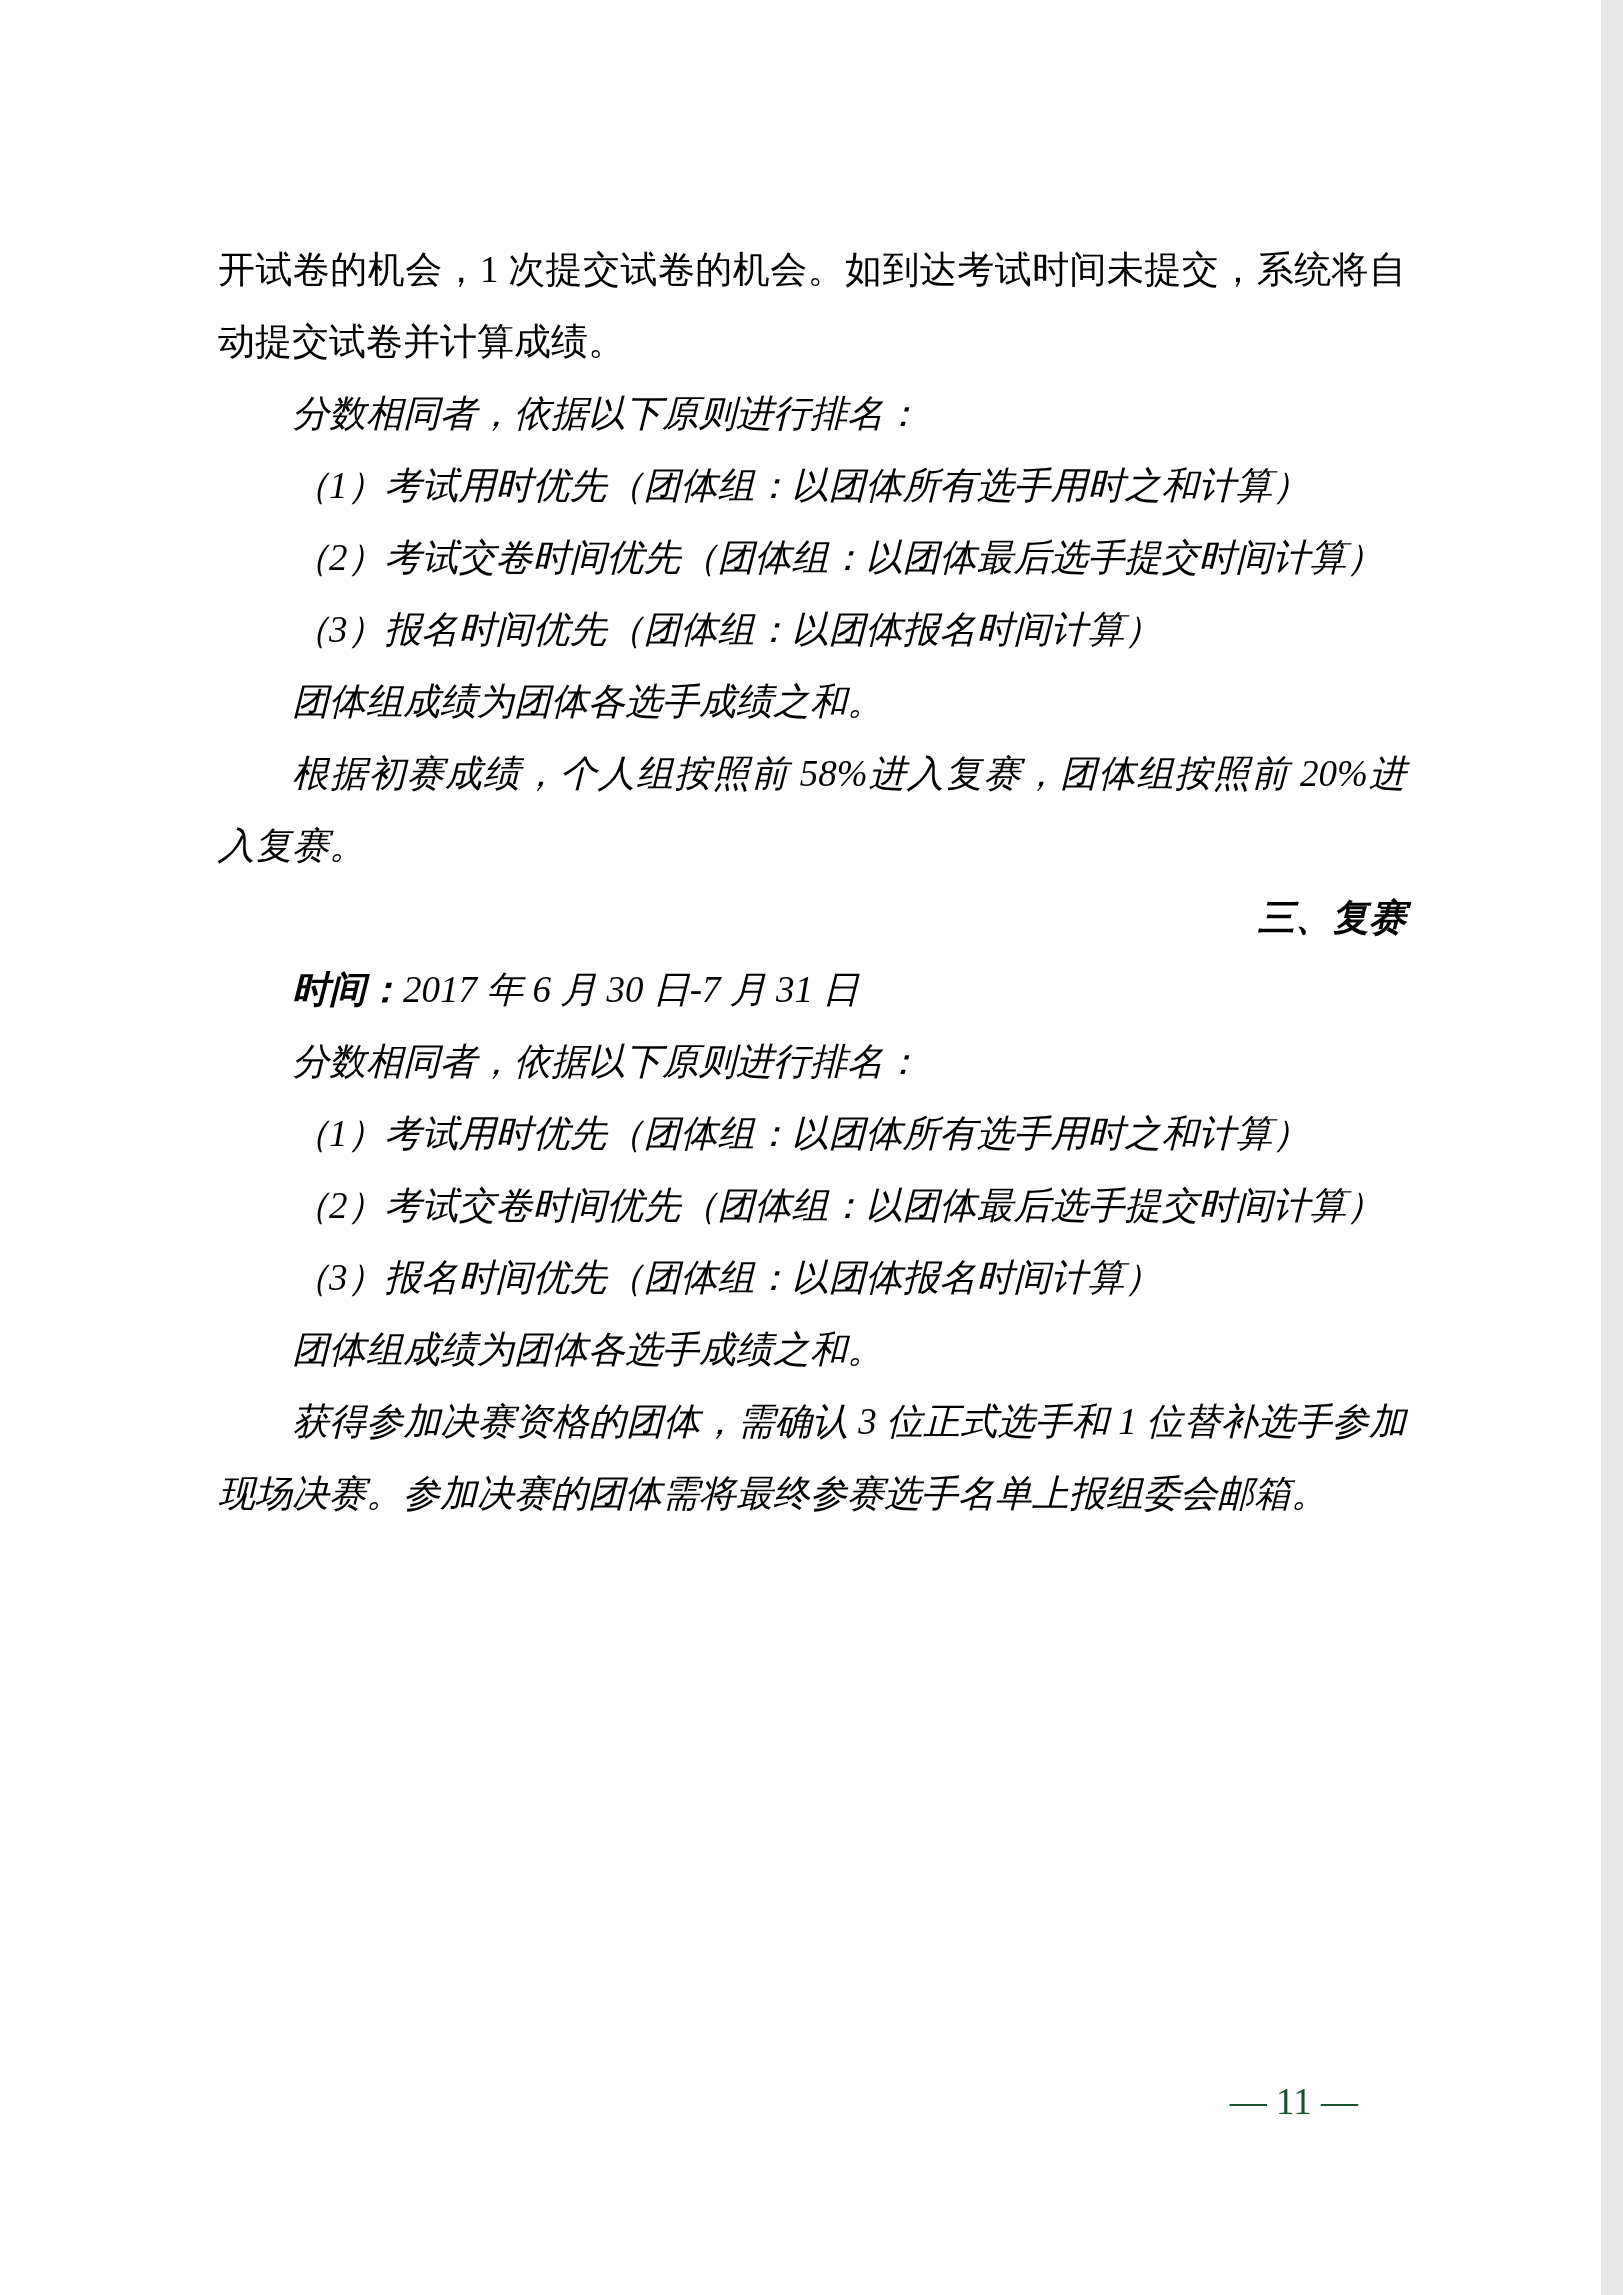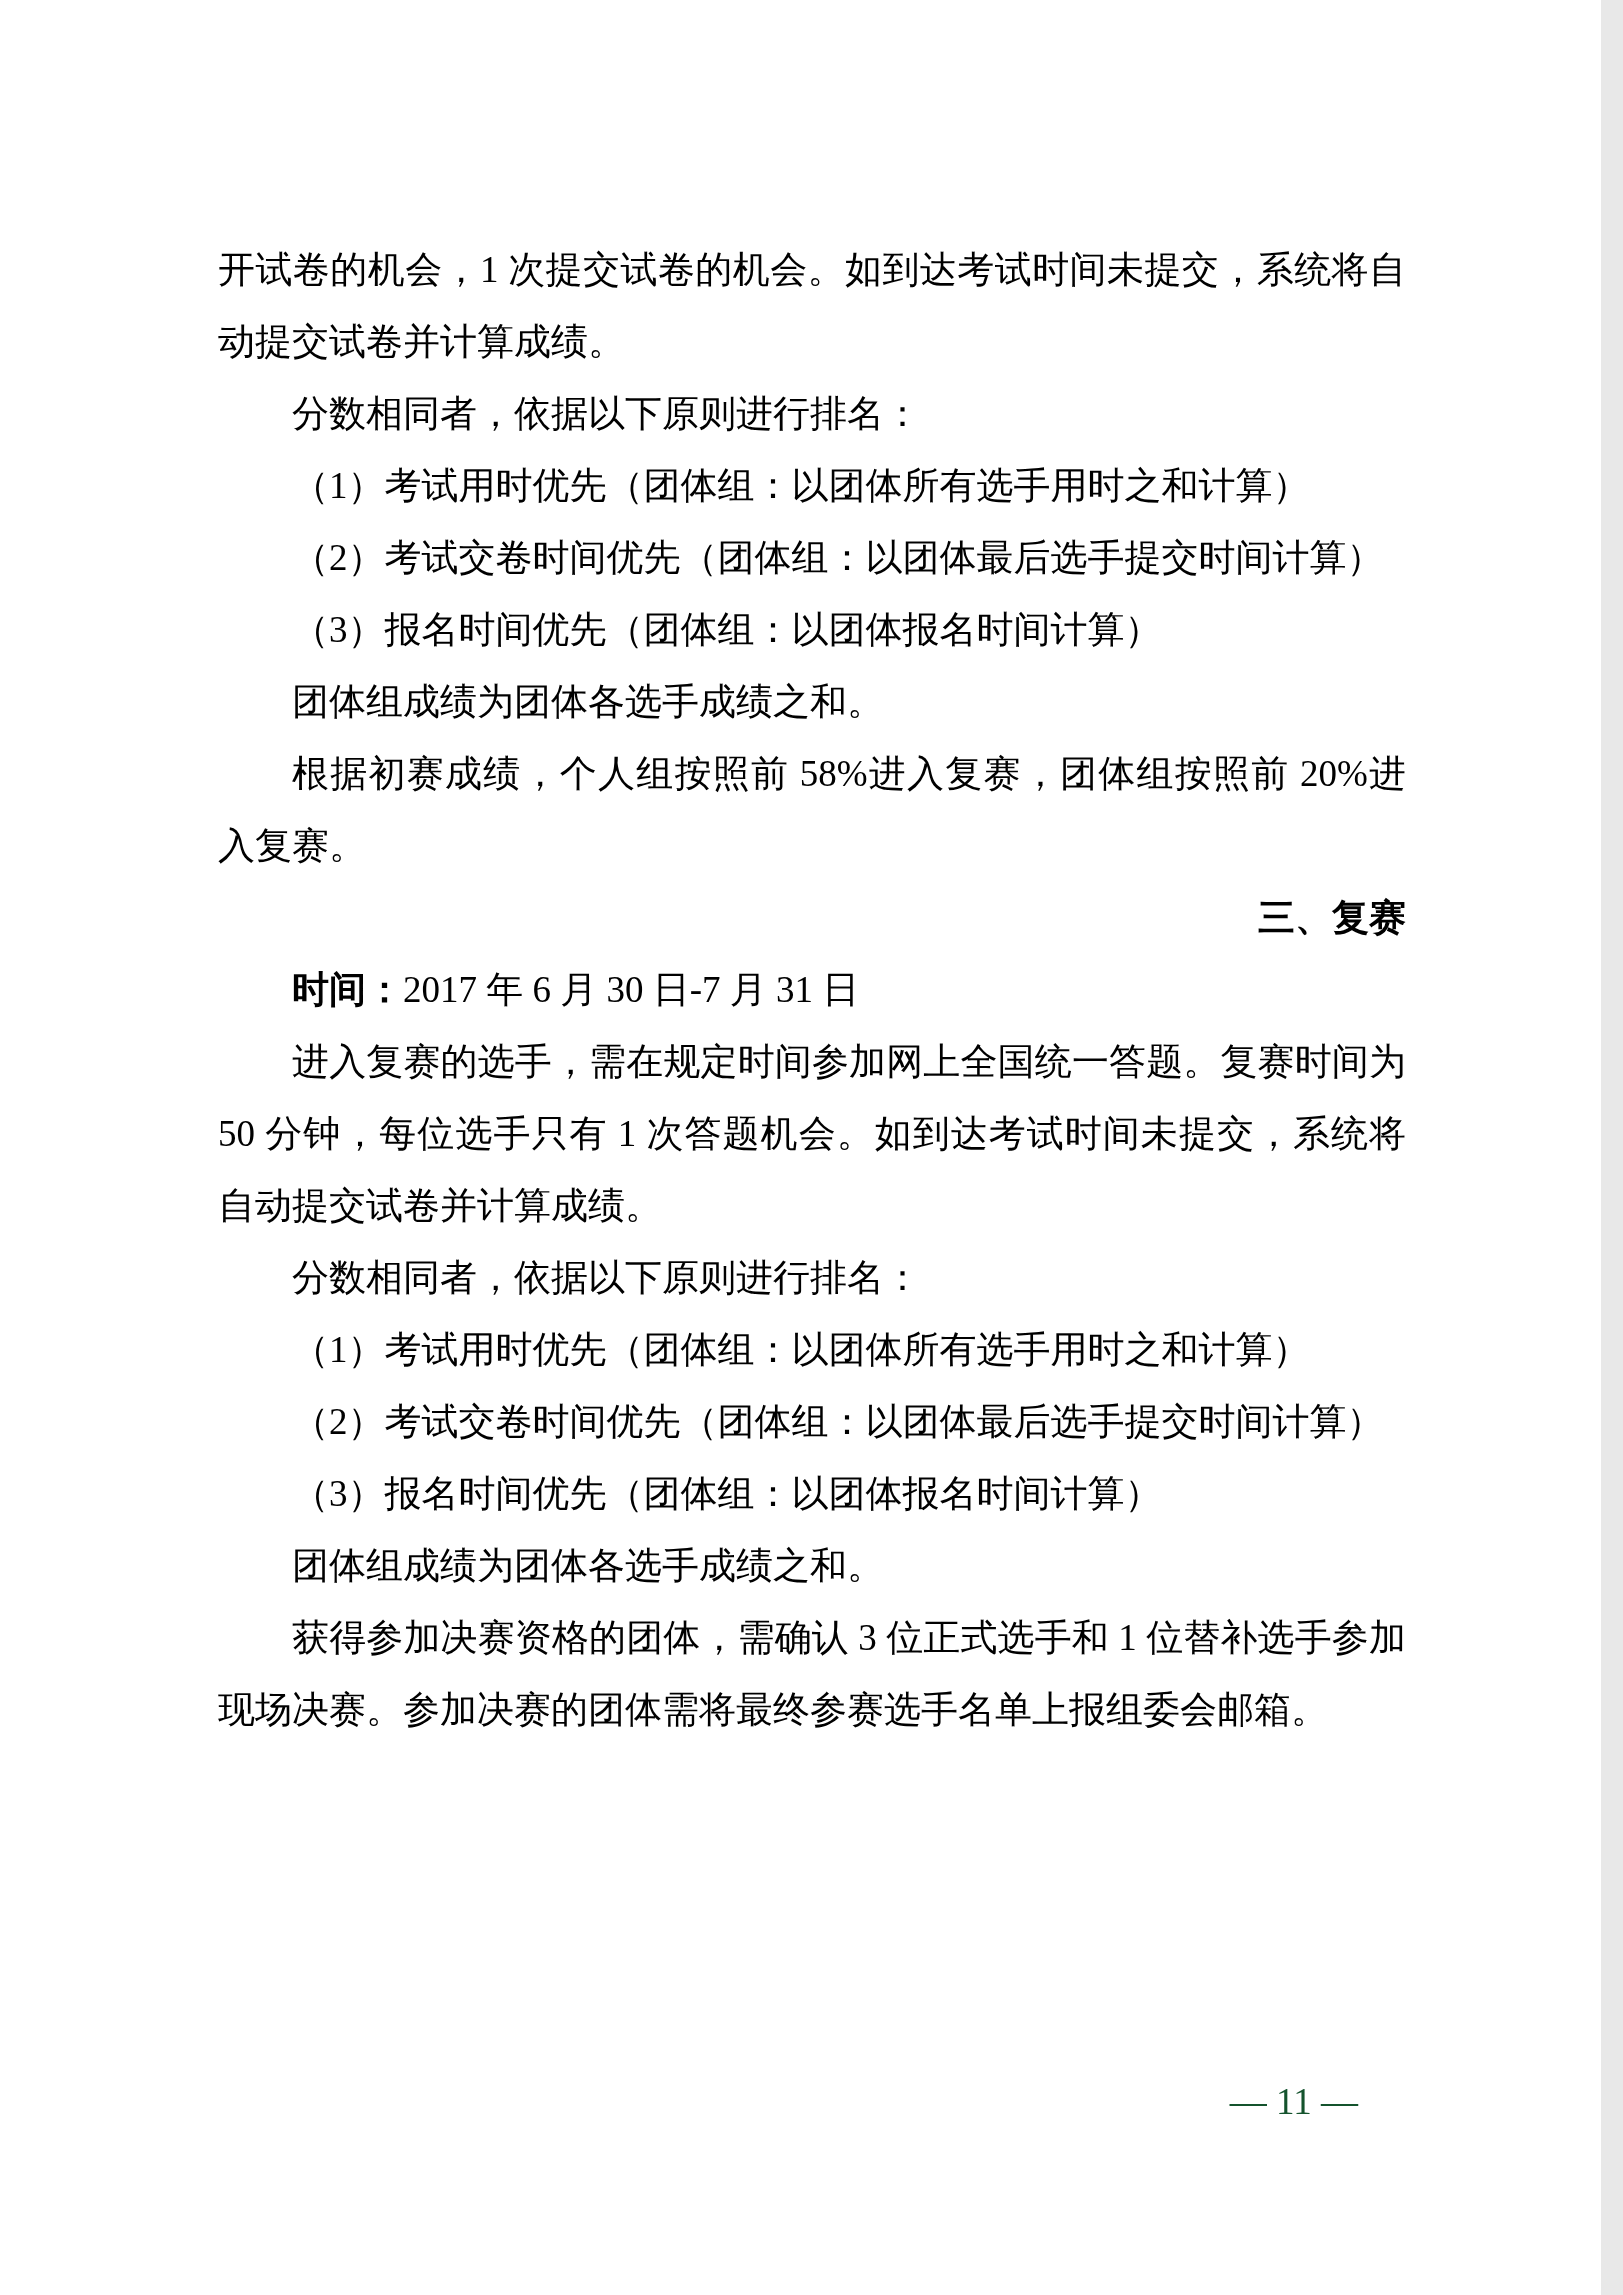--- a/index.html
+++ b/index.html
@@ -25,20 +25,21 @@
   .para {
     margin: 0;
     font-size: 37px;
     line-height: 72px;
     text-align: justify;
     letter-spacing: 0;
     word-break: normal;
   }
   .indent {
     text-indent: 2em;
+    font-style: italic;
   }
   .heading {
     font-family: "Liberation Sans", "DejaVu Sans", sans-serif;
     font-weight: 700;
     text-align: right;
   }
   .label {
     font-family: "Liberation Sans", "DejaVu Sans", sans-serif;
     font-weight: 700;
   }
@@ -73,21 +74,20 @@
 
 
     <p class="para indent">根据初赛成绩，个人组按照前 58%进入复赛，团体组按照前 20%进入复赛。</p>
 
     <p class="para indent heading">三、复赛</p>
 
     <p class="para indent">
       <span class="label">时间：</span><span>2017 年 6 月 30 日-7 月 31 日</span>
     </p>
 
-    <p class="para indent">进入复赛的选手，需在规定时间参加网上全国统一答题。复赛时间为 50 分钟，每位选手只有 1 次答题机会。如到达考试时间未提交，系统将自动提交试卷并计算成绩。</p>
 
     <p class="para indent">分数相同者，依据以下原则进行排名：</p>
 
     <p class="para indent">（1）考试用时优先（团体组：以团体所有选手用时之和计算）</p>
 
     <p class="para indent">（2）考试交卷时间优先（团体组：以团体最后选手提交时间计算）</p>
 
     <p class="para indent">（3）报名时间优先（团体组：以团体报名时间计算）</p>
 
     <p class="para indent">团体组成绩为团体各选手成绩之和。</p>

